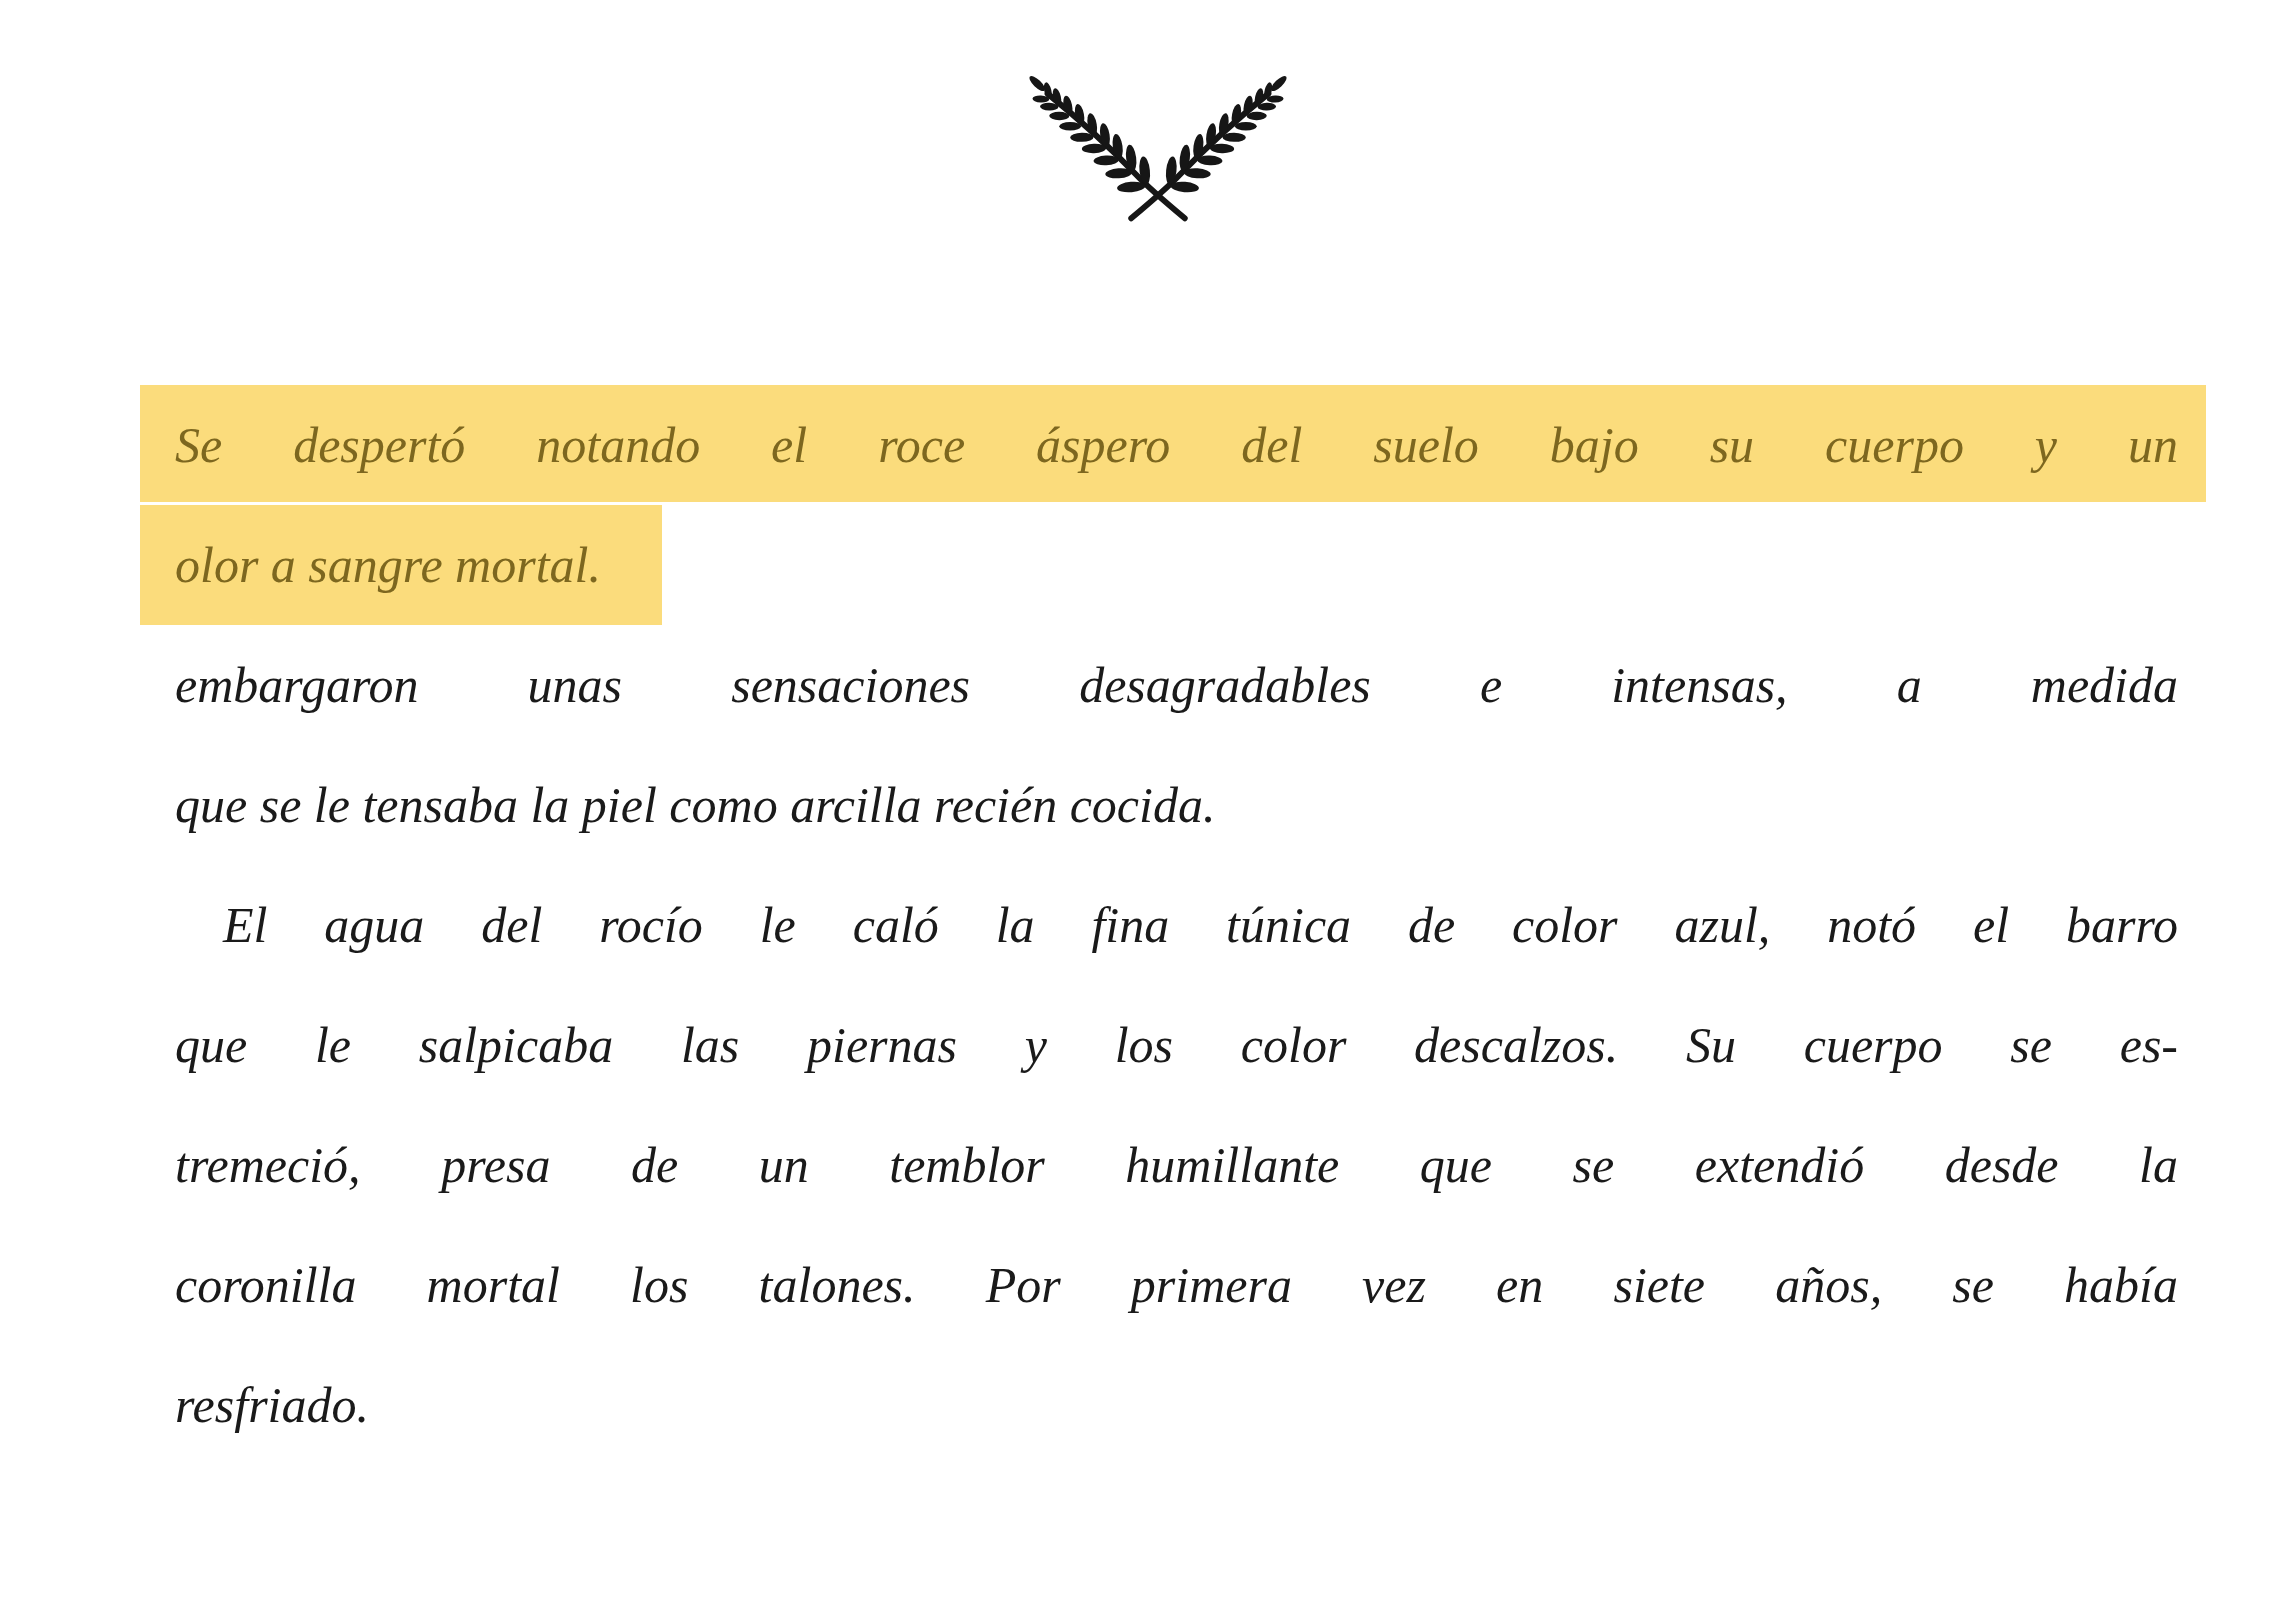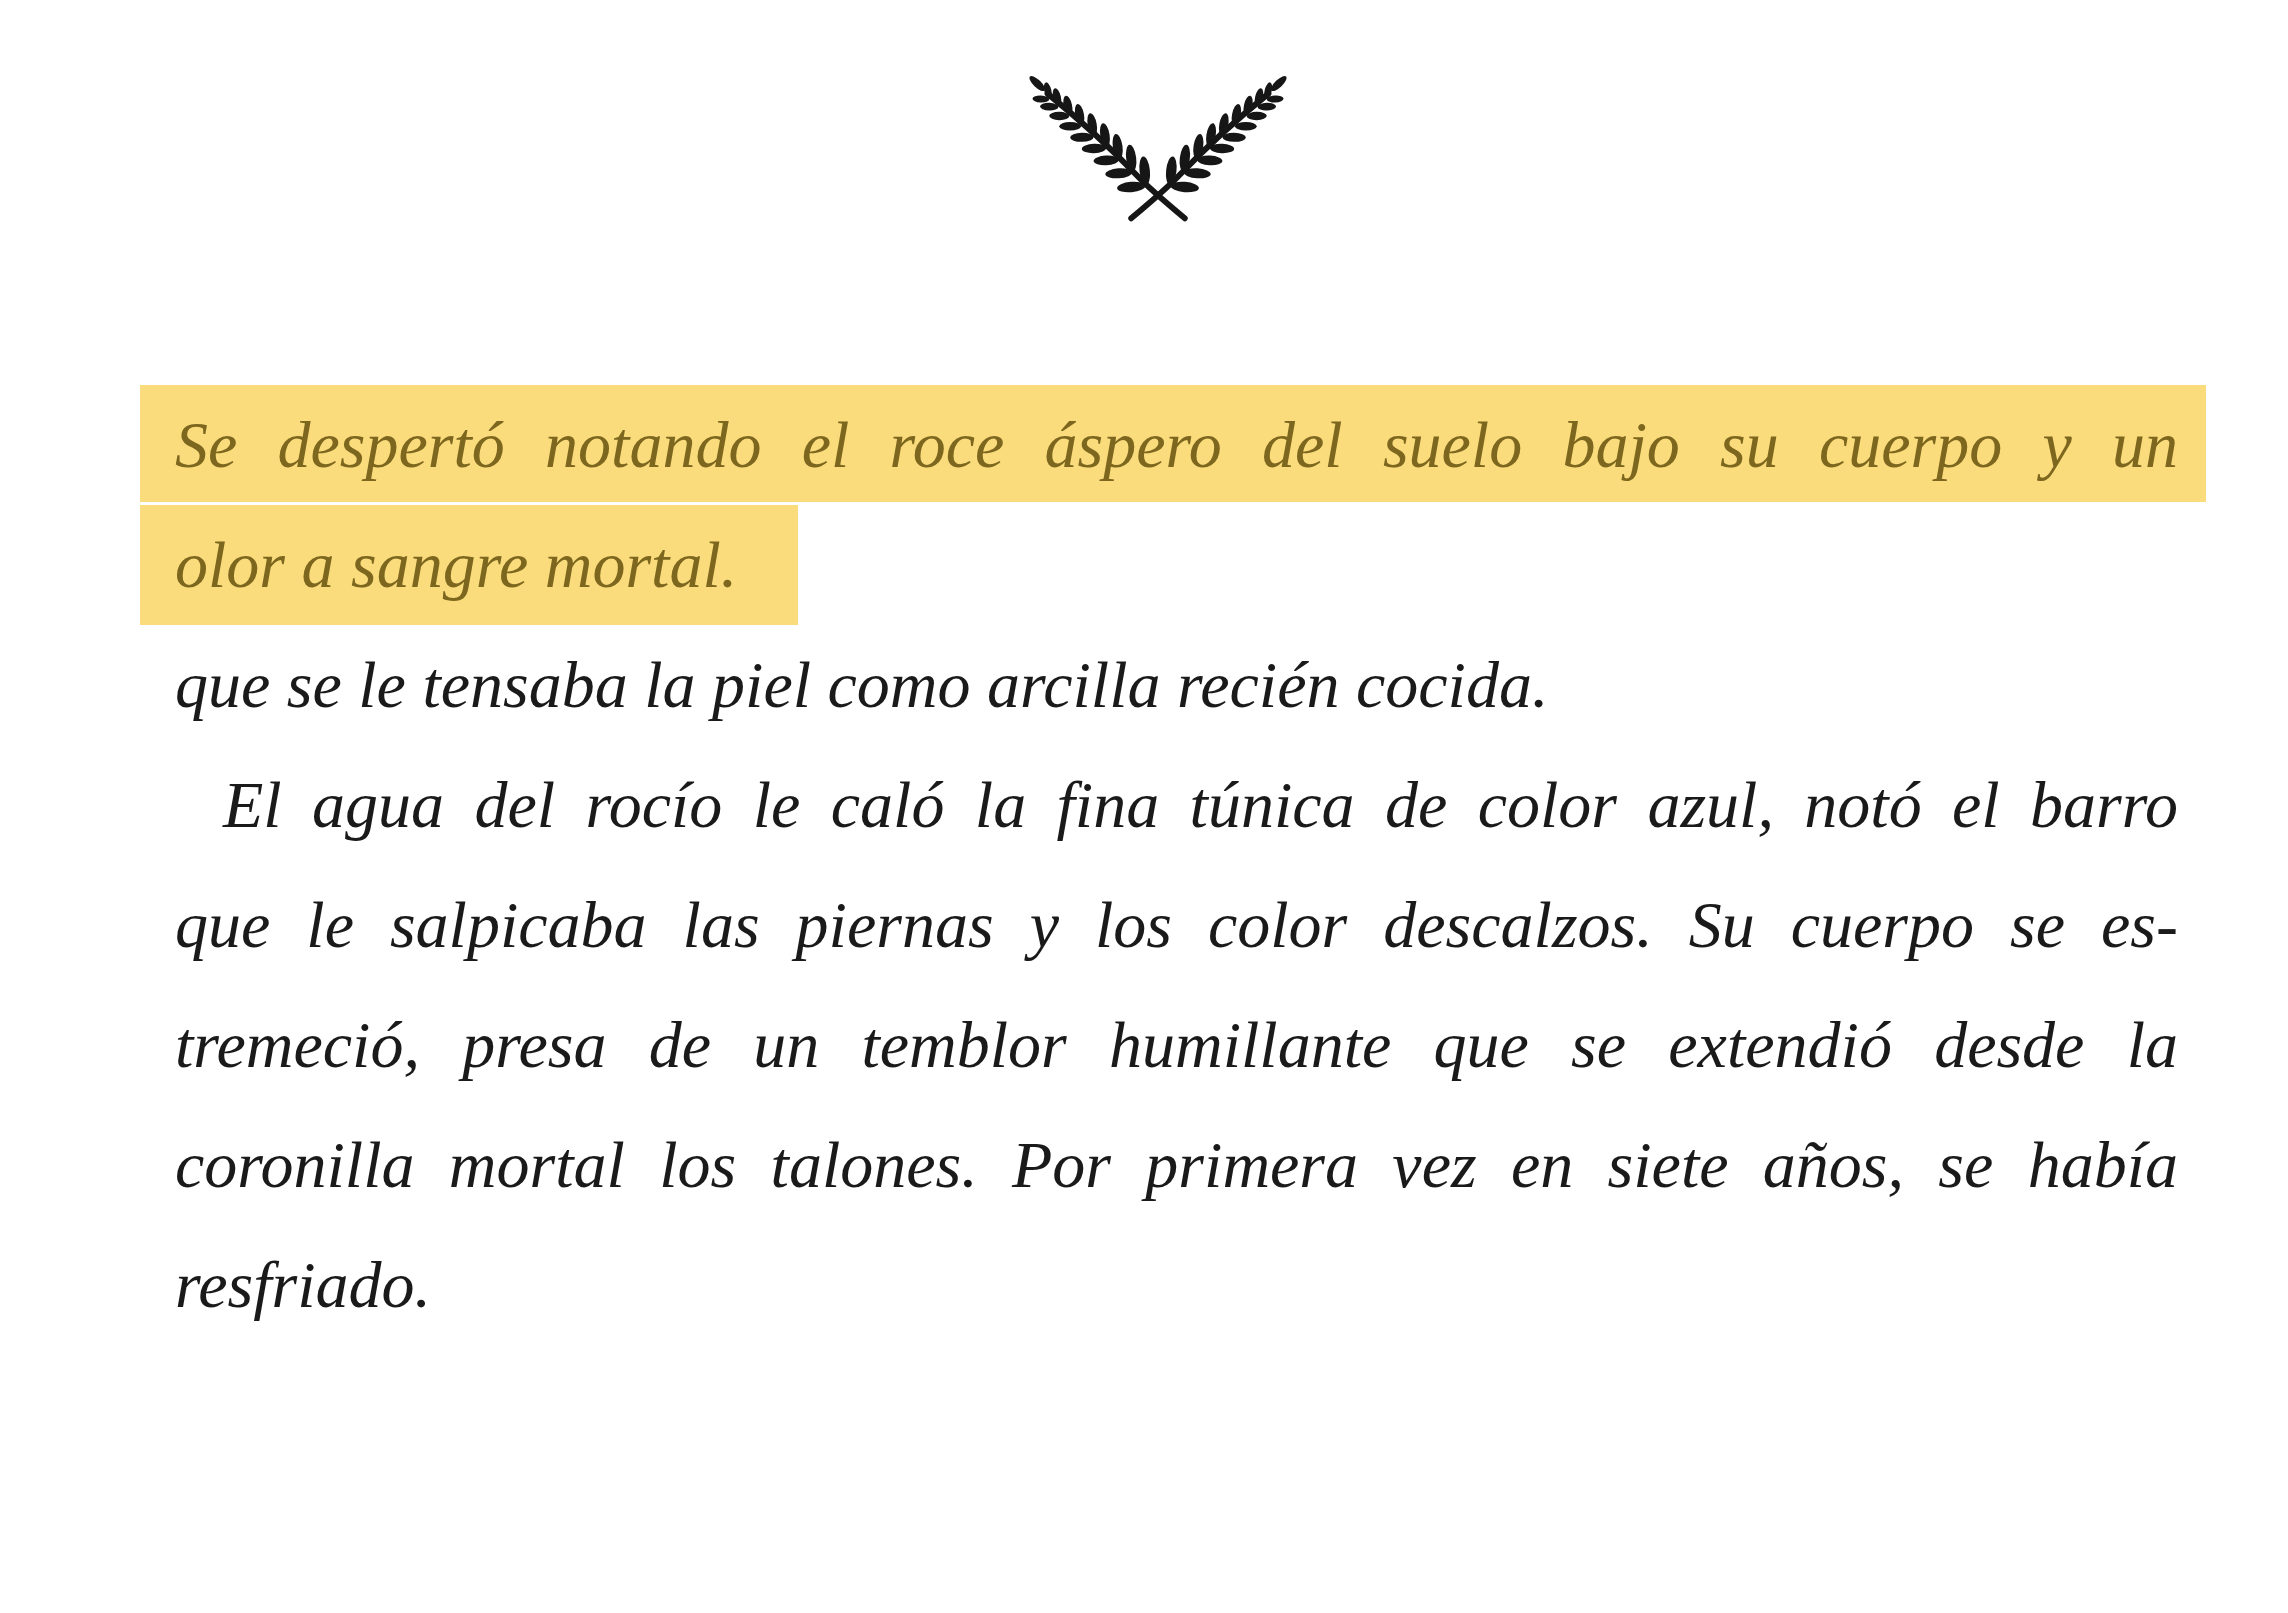--- a/index.html
+++ b/index.html
@@ -26,21 +26,21 @@
     left:1029px;top:66px;
     width:258px;height:159px;
     color:var(--ornament);
   }
   .ornament svg{width:100%;height:100%;display:block;}
   .text-block{
     position:absolute;
     left:175px;top:385px;
     width:2003px;
     font-style:italic;
-    font-size:66px;
+    font-size:50px;
     color:var(--body-text);
   }
   .line{
     display:block;
     height:120px;
     line-height:120px;
     white-space:normal;
     overflow:visible;
   }
   .just{
@@ -99,20 +99,21 @@
   </div>
 
   <div class="text-block">
 
     <div class="para">
       <div class="line just hl hl-full">Se despertó notando el roce áspero del suelo bajo su cuerpo y un</div>
       <div class="line hl hl-short">olor a sangre mortal.</div>
     </div>
 
     <div class="para">
+      <div class="line just">embargaron unas sensaciones desagradables e intensas, a medida</div>
       <div class="line">que se le tensaba la piel como arcilla recién cocida.</div>
     </div>
 
     <div class="para">
       <div class="line just indent">El agua del rocío le caló la fina túnica de color azul, notó el barro</div>
       <div class="line just">que le salpicaba las piernas y los color descalzos. Su cuerpo se es-</div>
       <div class="line just">tremeció, presa de un temblor humillante que se extendió desde la</div>
       <div class="line just">coronilla mortal los talones. Por primera vez en siete años, se había</div>
       <div class="line">resfriado.</div>
     </div>

